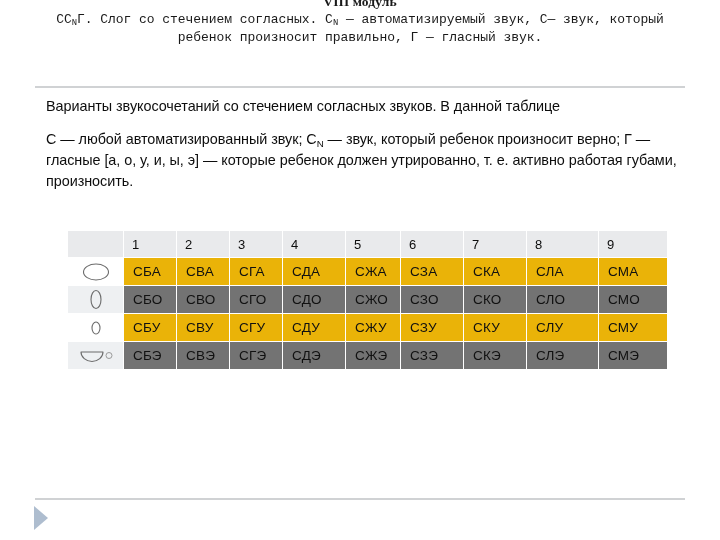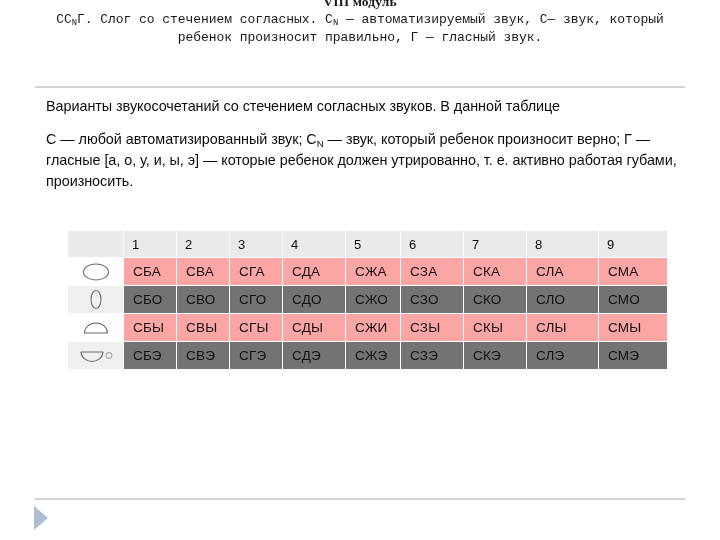--- a/index.html
+++ b/index.html
@@ -107,21 +107,21 @@
     width: 47px;
   }
   
   tr.data-row td.syllable-cell {
     height: 27px;
     font-size: 13.5px;
     color: #111111;
     padding-left: 9px;
     letter-spacing: .2px;
   }
-  tr.data-row.odd td.syllable-cell { background: #fca5a5; }
+  tr.data-row.odd td.syllable-cell { background: #eab308; }
   tr.data-row.even td.syllable-cell { background: #737373; }
   tr.data-row td.icon-cell {
     width: 47px;
     height: 27px;
     text-align: center;
     vertical-align: middle;
   }
   tr.data-row.odd td.icon-cell { background: #ffffff; }
   tr.data-row.even td.icon-cell { background: #eef0f2; }
 
@@ -226,38 +226,38 @@
         <td class="syllable-cell">СВО</td>
         <td class="syllable-cell">СГО</td>
         <td class="syllable-cell">СДО</td>
         <td class="syllable-cell">СЖО</td>
         <td class="syllable-cell">СЗО</td>
         <td class="syllable-cell">СКО</td>
         <td class="syllable-cell">СЛО</td>
         <td class="syllable-cell">СМО</td>
       </tr>
 
-
-
       <tr class="data-row odd">
         <td class="icon-cell">
-          <svg class="mouth-icon" width="30" height="18" viewBox="0 0 30 18">
-            <path d="M3.5 14 A 11.5 10 0 0 1 26.5 14 Z" fill="none" stroke="#6b6b6b" stroke-width="1.1" stroke-linejoin="round"></path>
-          </svg>
-        </td>
-        <td class="syllable-cell">СБЫ</td>
-        <td class="syllable-cell">СВЫ</td>
-        <td class="syllable-cell">СГЫ</td>
-        <td class="syllable-cell">СДЫ</td>
-        <td class="syllable-cell">СЖИ</td>
-        <td class="syllable-cell">СЗЫ</td>
-        <td class="syllable-cell">СКЫ</td>
-        <td class="syllable-cell">СЛЫ</td>
-        <td class="syllable-cell">СМЫ</td>
-      </tr>
+          <svg class="mouth-icon" width="30" height="20" viewBox="0 0 30 20">
+            <ellipse cx="15" cy="10" rx="4" ry="6" fill="none" stroke="#6b6b6b" stroke-width="1.1"></ellipse>
+          </svg>
+        </td>
+        <td class="syllable-cell">СБУ</td>
+        <td class="syllable-cell">СВУ</td>
+        <td class="syllable-cell">СГУ</td>
+        <td class="syllable-cell">СДУ</td>
+        <td class="syllable-cell">СЖУ</td>
+        <td class="syllable-cell">СЗУ</td>
+        <td class="syllable-cell">СКУ</td>
+        <td class="syllable-cell">СЛУ</td>
+        <td class="syllable-cell">СМУ</td>
+      </tr>
+
+
 
       <tr class="data-row even">
         <td class="icon-cell">
           <svg class="mouth-icon" width="38" height="18" viewBox="0 0 38 18">
             <path d="M4 5 A 10.5 9 0 0 0 26 5 Z" fill="none" stroke="#6b6b6b" stroke-width="1.1" stroke-linejoin="round"></path>
             <circle cx="32" cy="8.5" r="3" fill="none" stroke="#9a9a9a" stroke-width="1"></circle>
           </svg>
         </td>
         <td class="syllable-cell">СБЭ</td>
         <td class="syllable-cell">СВЭ</td>

